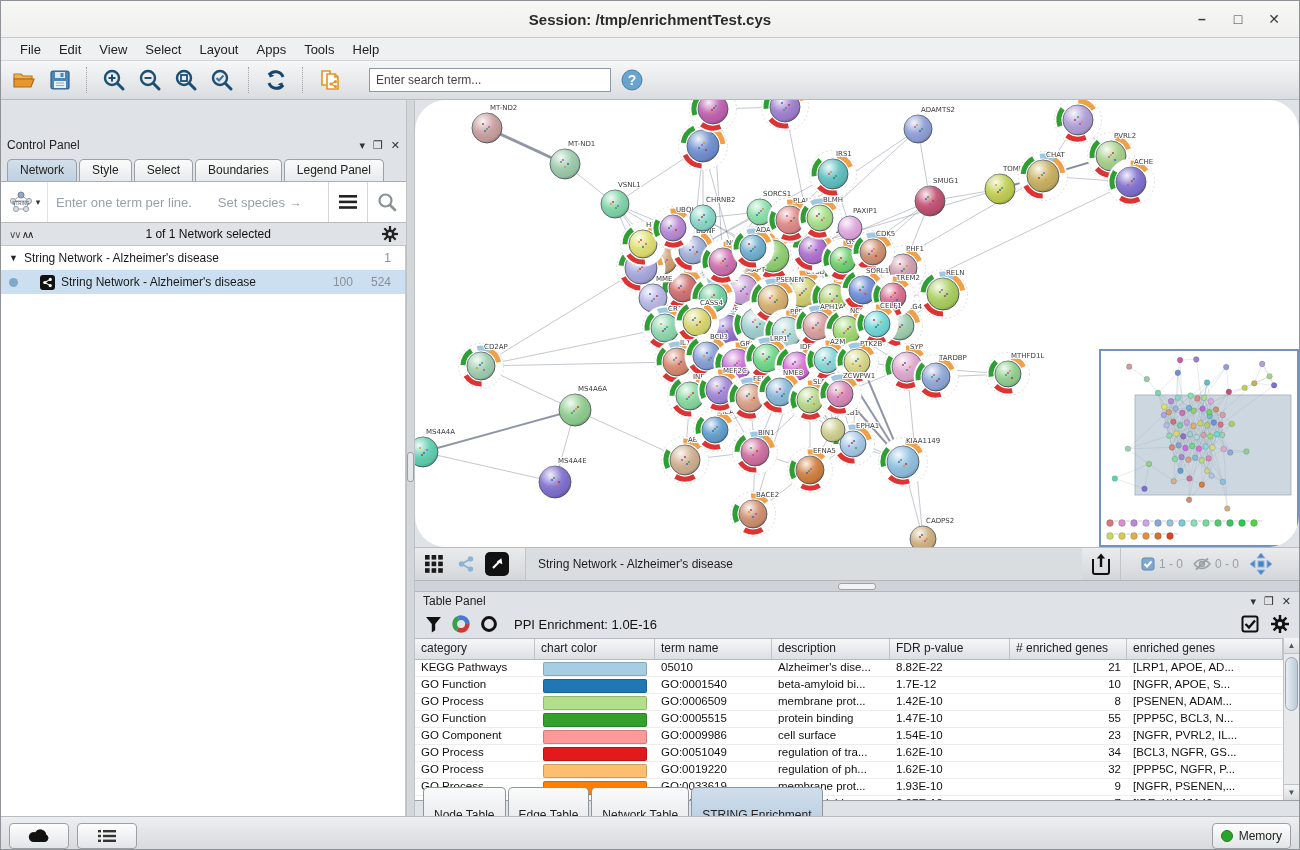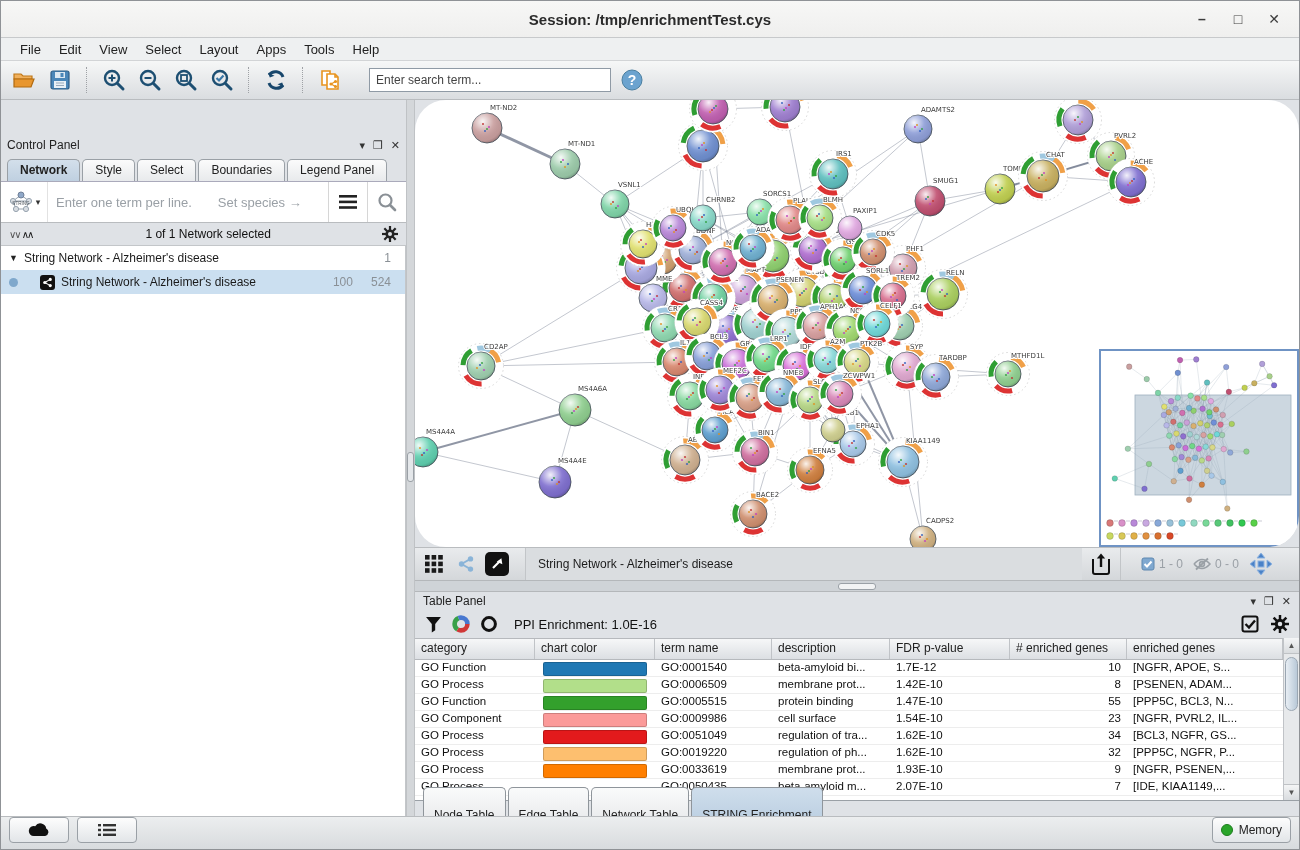--- a/index.html
+++ b/index.html
@@ -24,21 +24,21 @@
     font-size:12px;padding:0 6px;color:#333;font-family:inherit;}
   .search-box::placeholder{color:#444;}
   
   .content{flex:1 1 auto;display:flex;min-height:0;}
   .control-panel{width:405px;background:#dfe2e6;display:flex;flex-direction:column;flex:0 0 auto;margin-top:35px;}
   .cp-header{height:20px;display:flex;align-items:center;padding:0 6px;font-size:12px;color:#222;}
   .cp-header .sp{margin-left:auto;display:flex;gap:8px;color:#333;font-size:11px;align-items:center;}
   .cp-tabs{height:26px;display:flex;align-items:flex-end;padding-left:6px;gap:2px;border-bottom:1px solid #aab;}
   .cp-tab{padding:3px 12px 4px;border:1px solid #9aa0a6;border-bottom:none;border-radius:5px 5px 0 0;
     background:linear-gradient(#fbfbfb,#e8eaec);font-size:12px;color:#222;}
-  .cp-tab.active{background:linear-gradient(#d3dfeb,#bfd0e0);font-weight:bold;}
+  .cp-tab.active{background:linear-gradient(#d3dfeb,#bfd0e0);font-weight:normal;}
   .string-row{height:40px;background:#fff;border-bottom:1px solid #b9bcbf;display:flex;align-items:center;}
   .string-logo{width:46px;height:100%;display:flex;align-items:center;justify-content:center;gap:2px;border-right:1px solid #e2e2e2;}
   .sq-input{flex:1;height:100%;display:flex;align-items:center;padding-left:8px;gap:26px;color:#9aa0a6;font-size:13px;}
   .sq-btn{width:38px;height:100%;display:flex;align-items:center;justify-content:center;border-left:1px solid #d6d6d6;}
   .cp-subheader{height:22px;background:#dfe2e6;border-bottom:1px solid #c3c6c9;display:flex;align-items:center;padding:0 8px;}
   .cp-subheader .chev{color:#555;font-size:10px;letter-spacing:-2px;margin-right:2px;}
   .cp-subheader .txt{flex:1;text-align:center;font-size:12px;color:#111;}
   .tree{background:#fff;flex:1;border-right:1px solid #c3c6c9;}
   .tree-row{height:24px;display:flex;align-items:center;font-size:12px;padding:0 8px;gap:6px;}
   .tree-row.root{background:#fff;}
@@ -78,21 +78,21 @@
   .vscroll{width:15px;background:#e7e9eb;border-left:1px solid #c0c3c7;display:flex;flex-direction:column;flex:0 0 auto;}
   .vs-btn{height:15px;display:flex;align-items:center;justify-content:center;font-size:8px;color:#555;background:linear-gradient(#f4f5f6,#d9dcdf);border-bottom:1px solid #bfc2c5;}
   .vs-btn.bottom{margin-top:auto;border-top:1px solid #bfc2c5;border-bottom:none;}
   .vs-thumb{height:52px;margin:3px 1px;border:1px solid #9aa6b2;border-radius:7px;background:linear-gradient(90deg,#e8eef4,#b9c9d8);}
   
   .bottom-tabs{height:25px;display:flex;align-items:flex-end;gap:2px;padding-left:8px;background:#dfe2e6;border-top:1px solid #9aa0a6;flex:0 0 auto;}
   .btab{padding:20px 10px 4px;border:1px solid #8f959b;border-bottom:none;border-radius:5px 5px 0 0;
     background:linear-gradient(#fafbfb,#e6e8ea);font-size:12px;color:#222;}
   .btab.active{background:linear-gradient(#cfdeec,#b9cde0);}
   
-  .statusbar{height:32px;background:linear-gradient(#eceeef,#d8dbde);border-top:1px solid #b9bcbf;display:flex;align-items:flex-start;padding:0 8px;gap:8px;flex:0 0 auto;}
+  .statusbar{height:32px;background:linear-gradient(#eceeef,#d8dbde);border-top:1px solid #b9bcbf;display:flex;align-items:flex-end;padding:0 8px;gap:8px;flex:0 0 auto;}
   .sb-btn{height:24px;min-width:42px;display:flex;align-items:center;justify-content:center;gap:6px;
     border:1px solid #9aa0a6;border-radius:4px;background:linear-gradient(#fdfdfd,#e2e5e8);font-size:12px;color:#222;padding:0 8px;}
   .sb-right{margin-left:auto;}
   .gdot{width:10px;height:10px;border-radius:50%;background:#2aa52a;border:1px solid #1d7d1d;}
   svg{display:block;}
 </style>
 </head>
 <body>
 
 <div class="window">
@@ -2474,20 +2474,31 @@
                 <div class="th" style="width: 120px; flex: 0 0 auto;">category</div>
                 <div class="th" style="width: 120px; flex: 0 0 auto;">chart color</div>
                 <div class="th" style="width: 117px; flex: 0 0 auto;">term name</div>
                 <div class="th" style="width: 118px; flex: 0 0 auto;">description</div>
                 <div class="th" style="width: 120px; flex: 0 0 auto;">FDR p-value</div>
                 <div class="th" style="width: 117px; flex: 0 0 auto;"># enriched genes</div>
                 <div class="th" style="flex: 1 1 0%;">enriched genes</div>
               </div>
             <div id="tbl-body">
                 <div class="trow">
+                  <div class="td" style="width: 120px; flex: 0 0 auto;">KEGG Pathways</div>
+                  <div class="td" style="width: 120px; flex: 0 0 auto;">
+                    <div class="swatch" style="background: rgb(166, 206, 227); border: 1px solid rgba(0, 0, 0, 0.18);"></div>
+                  </div>
+                  <div class="td" style="width: 117px; flex: 0 0 auto;">05010</div>
+                  <div class="td" style="width: 118px; flex: 0 0 auto;">Alzheimer's dise...</div>
+                  <div class="td" style="width: 120px; flex: 0 0 auto;">8.82E-22</div>
+                  <div class="td num" style="width: 117px; flex: 0 0 auto;">21</div>
+                  <div class="td" style="flex: 1 1 0%;">[LRP1, APOE, AD...</div>
+                </div>
+                <div class="trow">
                   <div class="td" style="width: 120px; flex: 0 0 auto;">GO Function</div>
                   <div class="td" style="width: 120px; flex: 0 0 auto;">
                     <div class="swatch" style="background: rgb(31, 120, 180); border: 1px solid rgba(0, 0, 0, 0.18);"></div>
                   </div>
                   <div class="td" style="width: 117px; flex: 0 0 auto;">GO:0001540</div>
                   <div class="td" style="width: 118px; flex: 0 0 auto;">beta-amyloid bi...</div>
                   <div class="td" style="width: 120px; flex: 0 0 auto;">1.7E-12</div>
                   <div class="td num" style="width: 117px; flex: 0 0 auto;">10</div>
                   <div class="td" style="flex: 1 1 0%;">[NGFR, APOE, S...</div>
                 </div>

